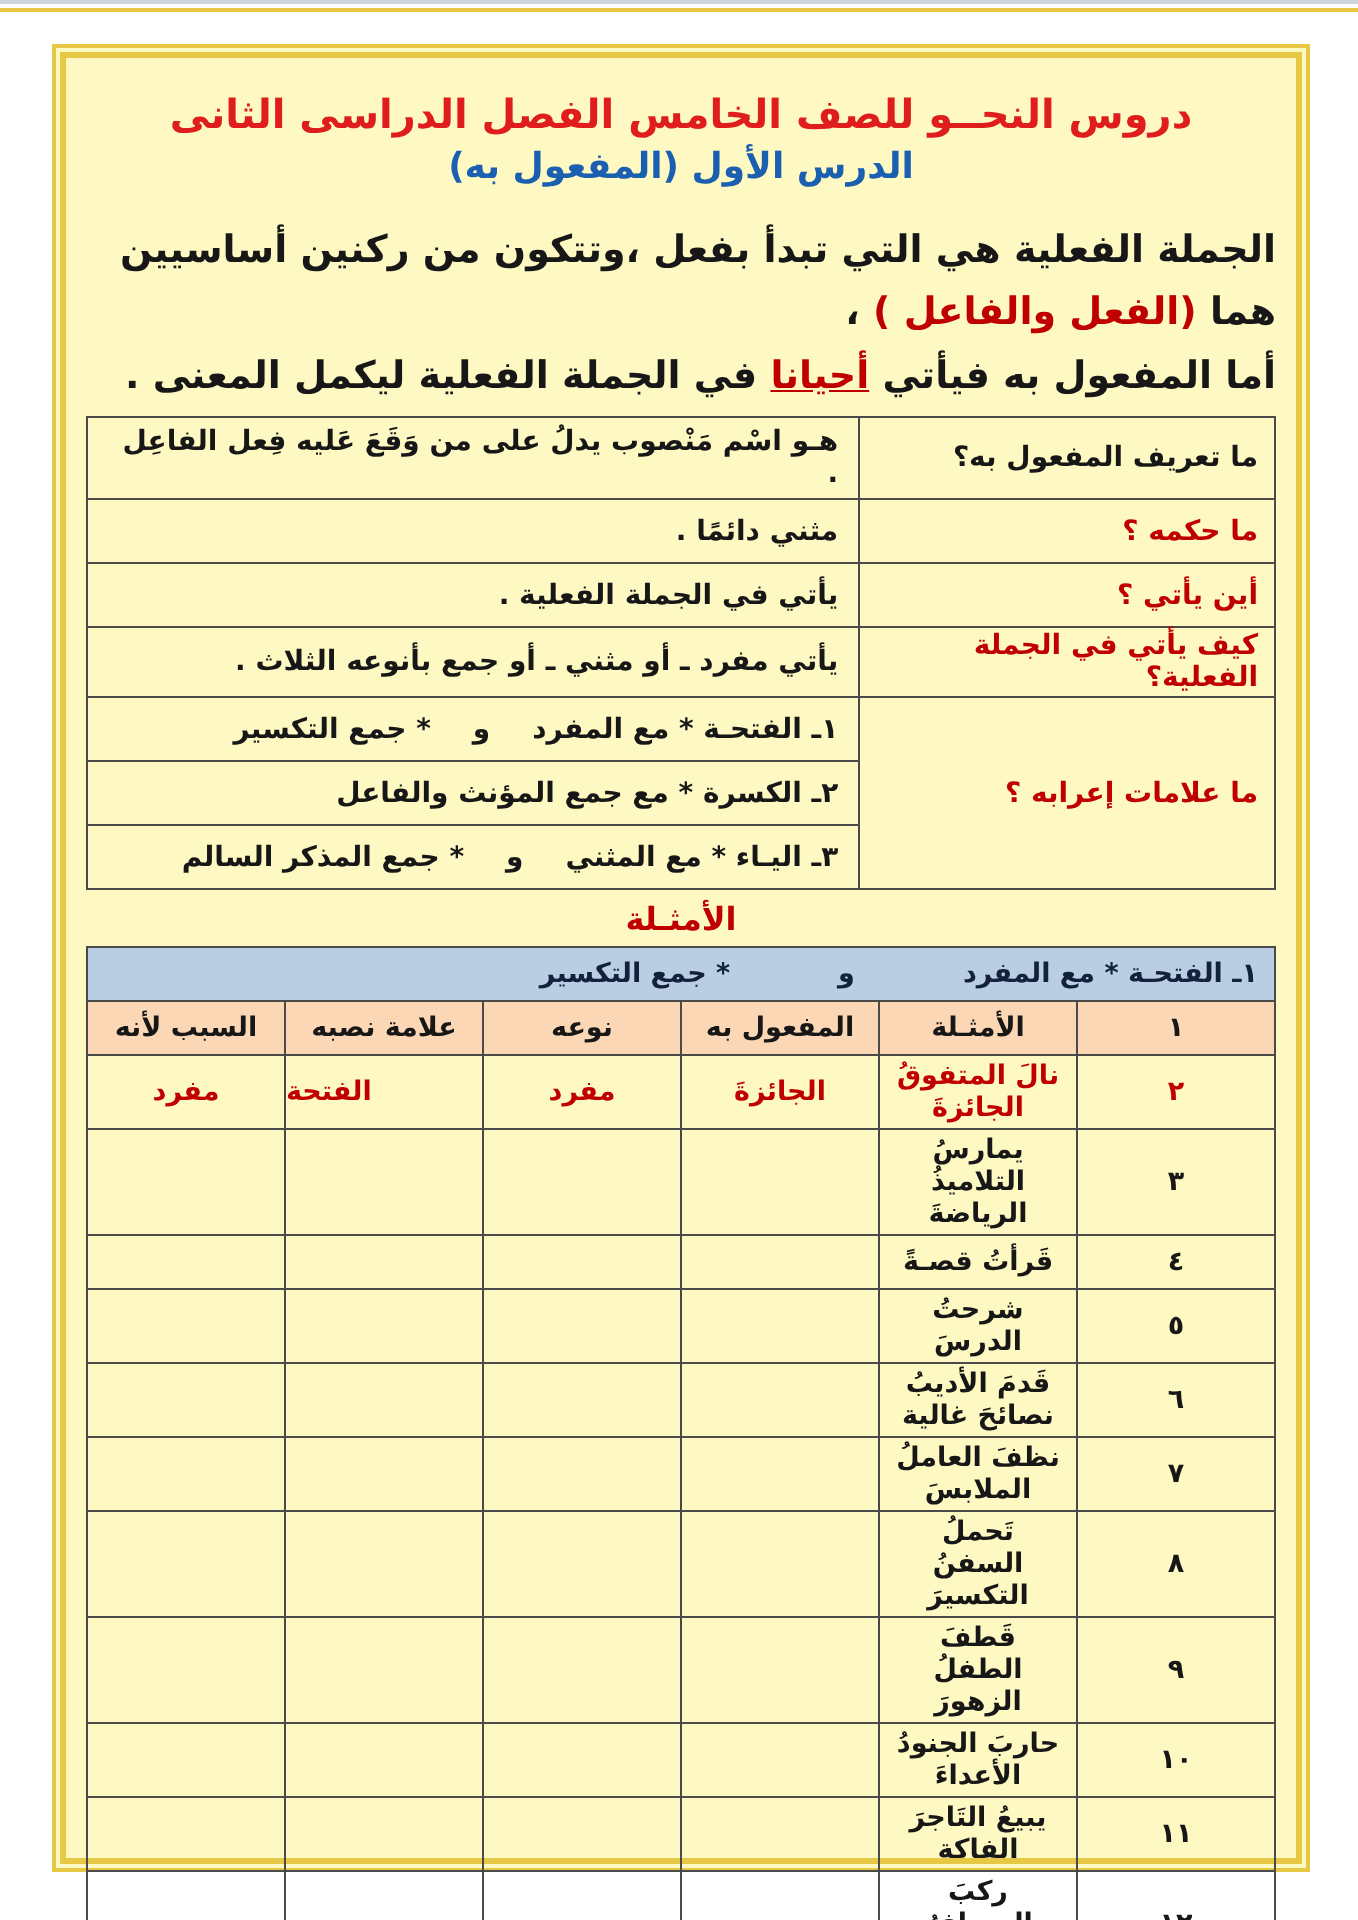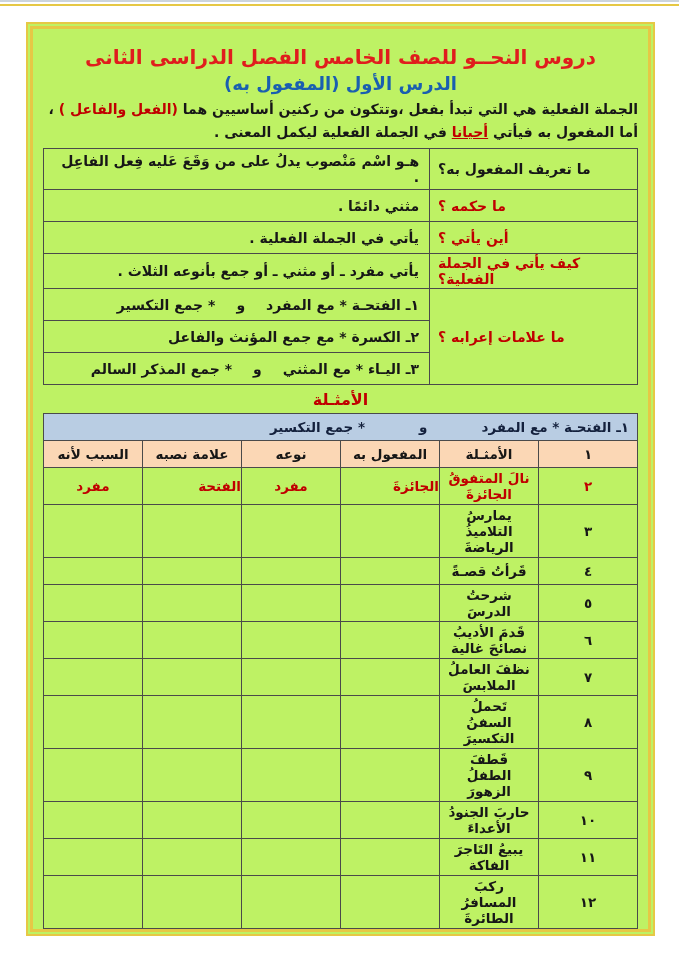--- a/index.html
+++ b/index.html
@@ -14,54 +14,54 @@
     font-family:"DejaVu Sans", sans-serif;
     font-weight:bold;
     position:relative;
     overflow:hidden;
   }
   .top-hairline{position:absolute;top:0;left:0;right:0;height:2px;background:#ccd4dc;}
   .top-gold-rule{position:absolute;top:4px;left:0;right:0;height:2px;background:var(--frame_gold);}
   .frame{
     position:absolute;top:22px;left:26px;right:24px;bottom:24px;
     border:2px solid var(--frame_gold);
-    background:#bef264;
+    background:#fef9c3;
   }
   .frame-inner{
     position:absolute;inset:2px;
     border:3px solid var(--frame_gold);
     padding:8px 10px 0 10px;
     direction:rtl;
   }
   .doc-title{
     color:var(--title_red);
     font-size:20px;
     text-align:center;
     margin-top:8px;
     letter-spacing:0;
   }
   .doc-subtitle{
     color:var(--subtitle_blue);
     font-size:18px;
     text-align:center;
-    margin:4px 0 4px 0;
+    margin:4px 0 16px 0;
   }
   .intro{
     color:#171717;
-    font-size:14px;
+    font-size:19px;
     line-height:1.65;
     text-align:right;
   }
   .red{color:var(--accent_red);}
   .red-underline{color:var(--accent_red);text-decoration:underline;}
   table{width:100%;border-collapse:collapse;table-layout:fixed;}
   td,th{border:1.5px solid var(--table_border);font-weight:bold;}
   
   .qa{margin-top:4px;font-size:14px;}
-  .qa .q{width:35%;text-align:left;padding:1px 8px;color:var(--accent_red);vertical-align:middle;}
+  .qa .q{width:35%;text-align:right;padding:1px 8px;color:var(--accent_red);vertical-align:middle;}
   .qa .q.q-black{color:#171717;}
   .qa .a{text-align:right;padding:4px 10px;color:#171717;vertical-align:middle;}
   .qa td{height:32px;}
   .qa tr.tall td{height:38px;margin-top:48px;}
   
   .examples-heading{
     color:var(--accent_red);
     font-size:16px;
     text-align:center;
     margin:5px 0 4px 0;
@@ -71,23 +71,23 @@
   .ex .group-header td{
     background:var(--header_blue_bg);
     text-align:right;padding:3px 8px;color:#14213d;
   }
   .ex .col-header td{
     background:var(--header_peach_bg);
     text-align:center;color:#171717;padding:2px 2px;
   }
   .ex .num{width:4.5%;text-align:center;padding:1px;}
   .ex .sent{width:33.5%;text-align:center;padding:2px 8px;}
-  .ex .obj{width:15%;text-align:right;}
+  .ex .obj{width:15%;text-align:center;}
   .ex .typ{width:14.5%;text-align:center;}
-  .ex .sgn{width:17%;text-align:right;}
+  .ex .sgn{width:17%;text-align:left;}
   .ex .rsn{width:15.5%;text-align:center;}
   .ex tr td{color:#171717;}
   .ex tr.highlight td{color:var(--accent_red);}
 </style>
 </head>
 <body>
 
 <div class="top-hairline"></div>
 <div class="top-gold-rule"></div>
 

